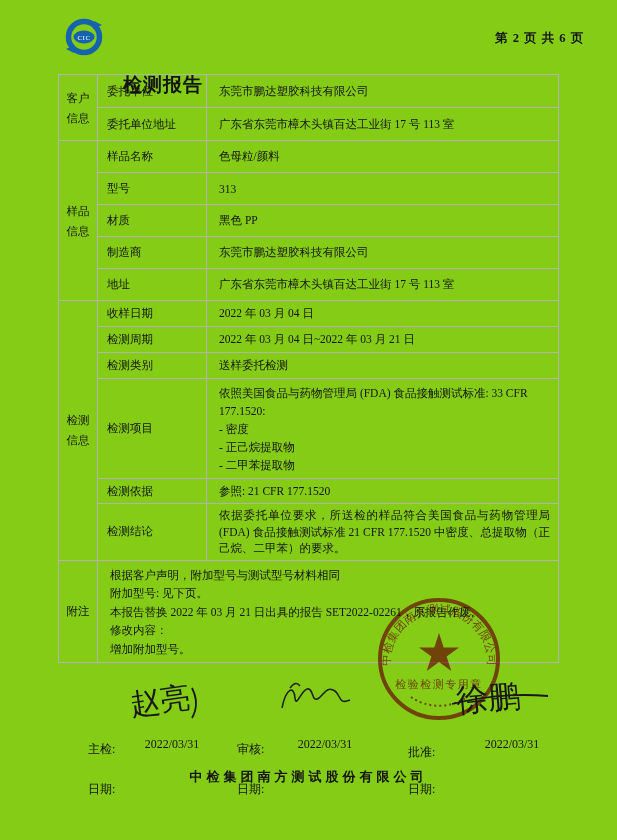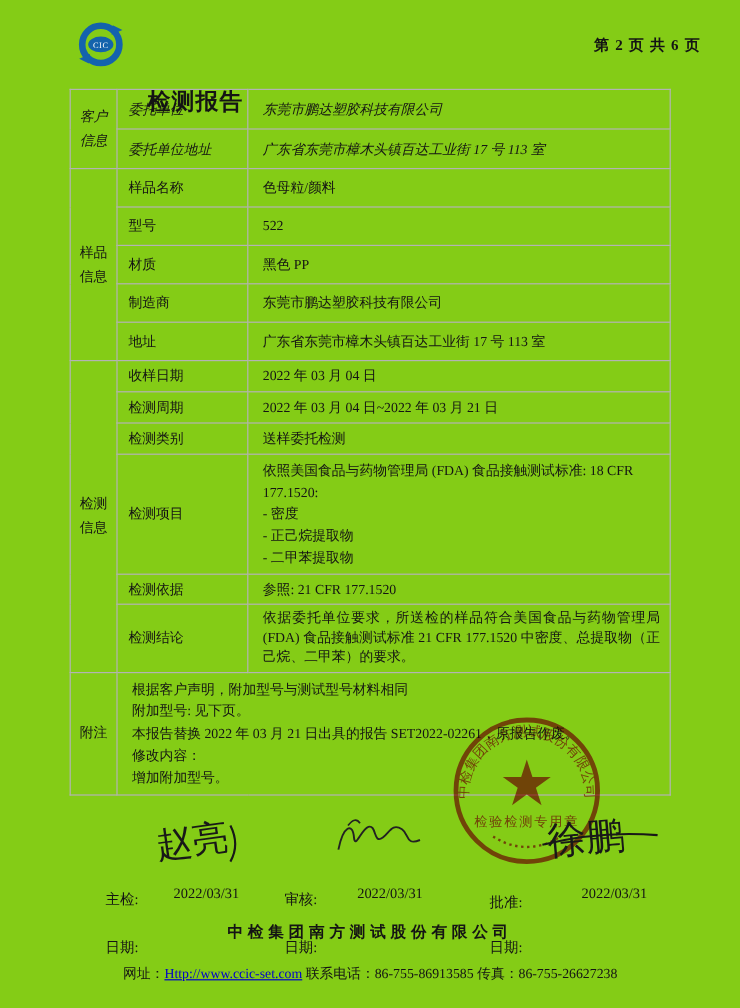--- a/index.html
+++ b/index.html
@@ -15,21 +15,21 @@
   .hdr-page { position:absolute; left:495px; top:30px; font-size:12.5px; font-weight:bold; letter-spacing:1px; }
   
   table.report { position:absolute; left:58px; top:74px; width:501px; border-collapse:collapse; table-layout:fixed; }
   table.report td { border:1.5px solid #b3b3b3; font-size:11.5px; vertical-align:middle; overflow:hidden; }
   td.sec { width:38px; text-align:center; font-size:12px; padding:0; line-height:20px; }
   td.lbl { width:99px; padding:0 0 0 9px; }
   td.val { padding:0 8px 0 12px; }
   td.val-multi { padding:5px 8px 4px 12px; vertical-align:top; line-height:18px; }
   td.val-just { padding:3px 8px 3px 12px; line-height:16.5px; text-align:justify; }
   td.notes-cell { padding:5px 10px 4px 12px; vertical-align:top; line-height:18.6px; }
-  tr.h33 { height:33px;font-style:italic; } tr.h32 { height:32px; } tr.h26 { height:26px; }
+  tr.h33 { height:33px; } tr.h32 { height:32px; } tr.h26 { height:26px; }
   tr.h91 { height:91px; } tr.h25 { height:25px; } tr.h50 { height:50px; } tr.h93 { height:93px; }
   
   .sig-label { position:absolute; font-size:12px;margin-top:44px; }
   .sig-date { position:absolute; font-size:12px; width:84px; text-align:center; }
   .sig-svg { position:absolute; z-index:4; }
   
   .stamp { position:absolute; left:375px; top:595px; width:128px; height:128px; z-index:3; opacity:.87; mix-blend-mode:multiply; }
   
   .ft-company { position:absolute; left:0; top:768px; width:100%; text-align:center; font-size:13px; font-weight:bold; letter-spacing:4px; }
   .ft-address { position:absolute; left:0; top:789px; width:100%; text-align:center; font-size:11.5px; }
@@ -70,21 +70,21 @@
     <tr class="h32">
       <td class="sec" rowspan="5">
         <span style="display:block">样品</span>
         <span style="display:block">信息</span>
       </td>
       <td class="lbl">样品名称</td>
       <td class="val">色母粒/颜料</td>
     </tr>
     <tr class="h32">
       <td class="lbl">型号</td>
-      <td class="val">522</td>
+      <td class="val">313</td>
     </tr>
     <tr class="h32">
       <td class="lbl">材质</td>
       <td class="val">黑色 PP</td>
     </tr>
     <tr class="h32">
       <td class="lbl">制造商</td>
       <td class="val">东莞市鹏达塑胶科技有限公司</td>
     </tr>
     <tr class="h32">
@@ -104,21 +104,21 @@
       <td class="lbl">检测周期</td>
       <td class="val">2022 年 03 月 04 日~2022 年 03 月 21 日</td>
     </tr>
     <tr class="h26">
       <td class="lbl">检测类别</td>
       <td class="val">送样委托检测</td>
     </tr>
     <tr class="h91">
       <td class="lbl" style="vertical-align:middle;">检测项目</td>
       <td class="val-multi">
-        <div>依照美国食品与药物管理局 (FDA) 食品接触测试标准: 18 CFR</div>
+        <div>依照美国食品与药物管理局 (FDA) 食品接触测试标准: 33 CFR</div>
         <div>177.1520:</div>
         <div>- 密度</div>
         <div>- 正己烷提取物</div>
         <div>- 二甲苯提取物</div>
       </td>
     </tr>
     <tr class="h25">
       <td class="lbl">检测依据</td>
       <td class="val">参照: 21 CFR 177.1520</td>
     </tr>
@@ -173,19 +173,14 @@
       <path id="botArc" d="M 34,103 A 49 49 0 0 0 94,103" fill="none"></path>
     </defs>
     <text font-size="11.5" fill="#d43b3b" style="font-family:'Liberation Serif',serif;">
       <textPath href="#ringArc" startOffset="50%" text-anchor="middle">中检集团南方测试股份有限公司</textPath>
     </text>
     <text x="64" y="93" font-size="11" fill="#d43b3b" text-anchor="middle" letter-spacing="1.5" style="font-family:'Liberation Serif',serif;">检验检测专用章</text>
     <path d="M 36,102 A 49 49 0 0 0 92,102" fill="none" stroke="#d43b3b" stroke-width="2" stroke-dasharray="2 3"></path>
   </svg>
 
   <div class="ft-company">中检集团南方测试股份有限公司</div>
-  <div class="ft-contact">
-    <span>网址：</span><span class="ft-link">Http://www.ccic-set.com</span>
-    <span>联系电话：86-755-86913585</span>
-    <span>传真：86-755-26627238</span>
-  </div>
 
 </div>
 
 </body></html>

